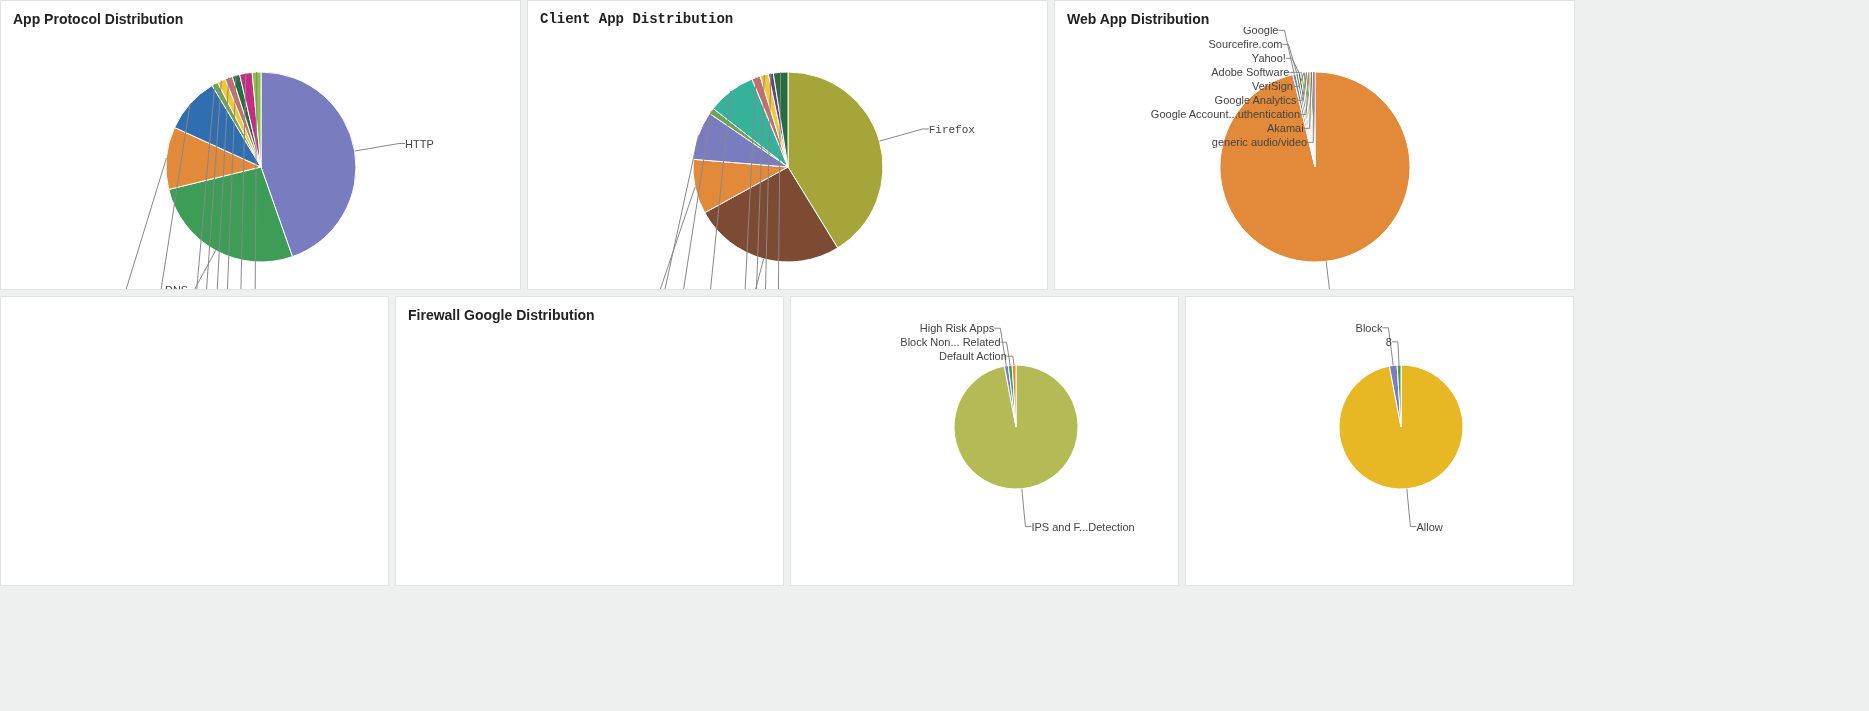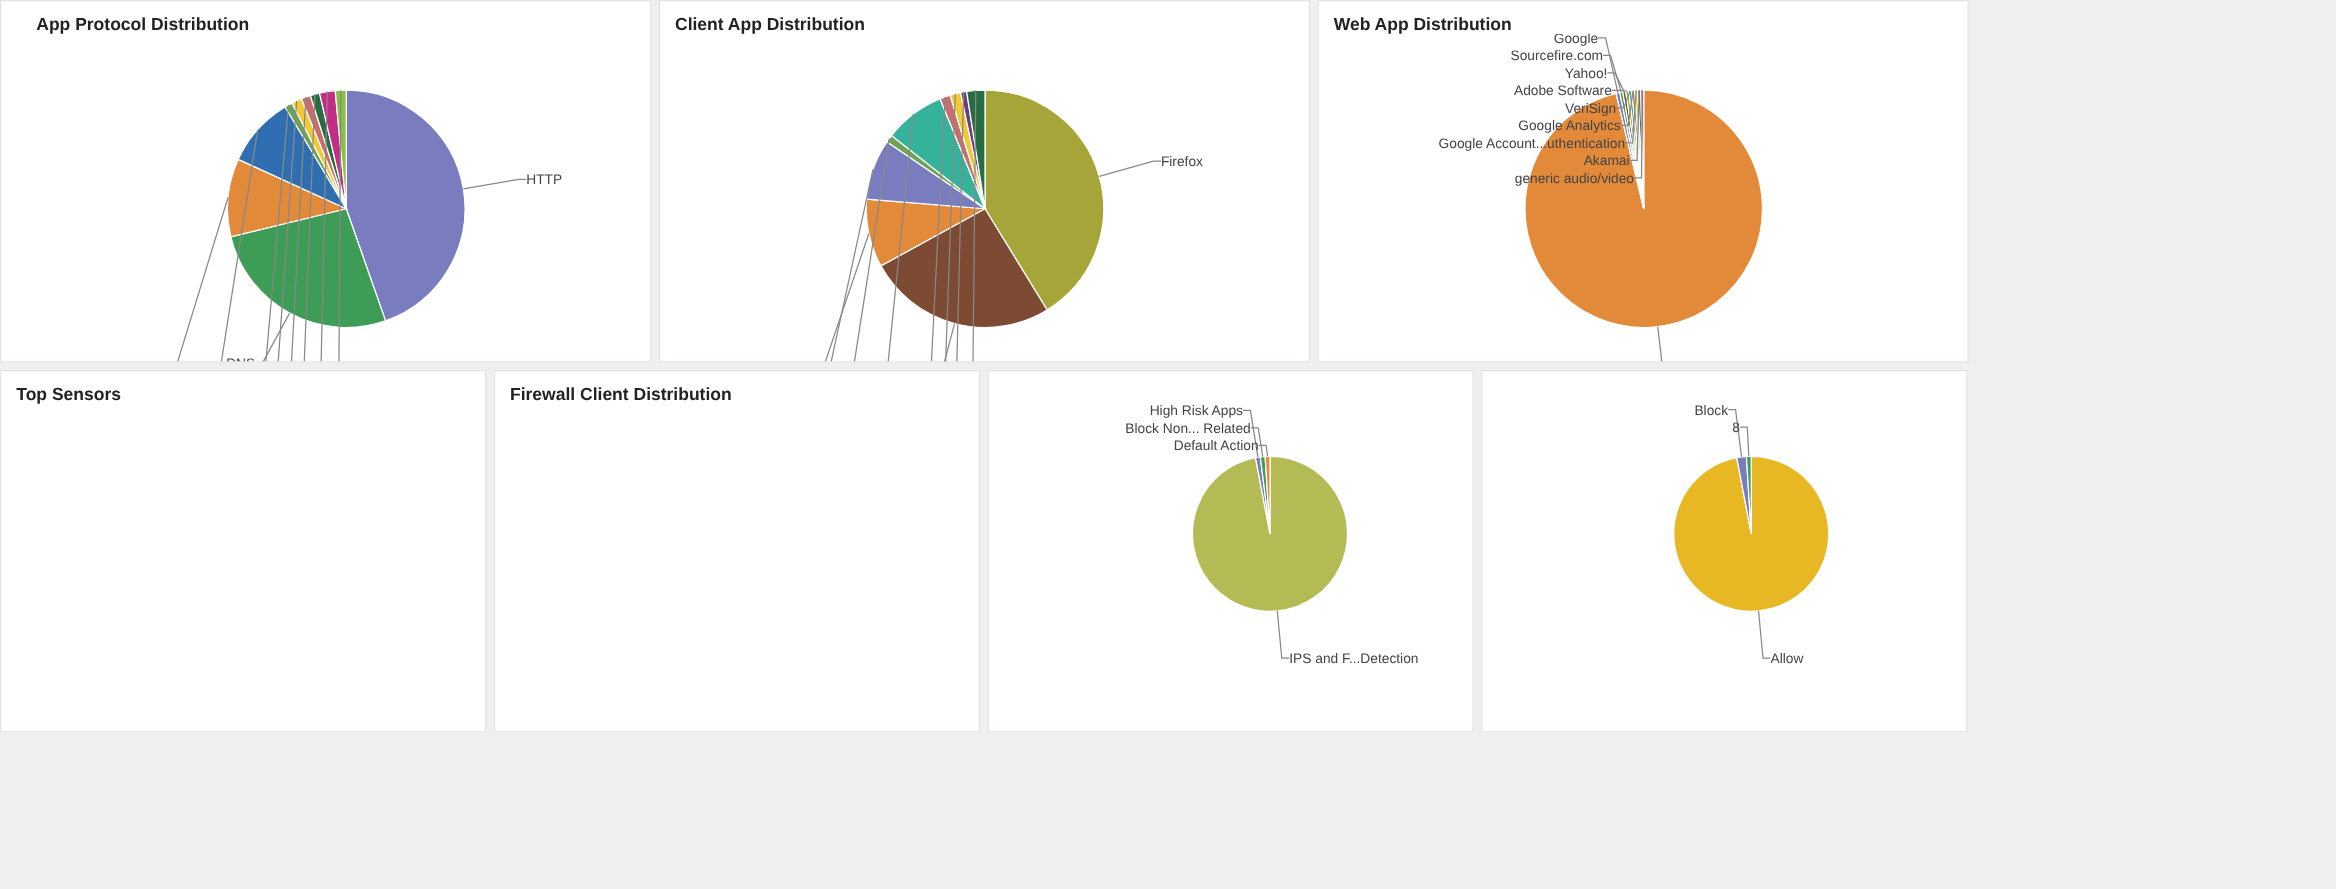--- a/index.html
+++ b/index.html
@@ -36,21 +36,21 @@
     width: 100%;
     height: calc(100% - 28px);
   }
   svg { display:block; }
 </style>
 </head>
 <body>
 
 <div class="dashboard">
 
-  <div class="panel" style="width:521px;height:290px;padding-left:16px;">
+  <div class="panel" style="width:521px;height:290px;">
     <div class="panel-title">App Protocol Distribution</div>
     <div class="chart-area">
       <svg id="pie-app_protocol" width="521" height="262">
           <path d="M 260 140 L 260 45 A 95 95 0 0 1 291.4299634835139 229.6501946201177 Z" fill="#7a7cc0" stroke="#ffffff" stroke-width="1"></path>
           <polyline points="353.6529991215209,124.05899138873549 398.0149460738203,116.50798730971546 404.0149460738203,116.50798730971546" fill="none" stroke="#888" stroke-width="1"></polyline>
           <text x="404.0149460738203" y="120.50798730971546" text-anchor="start" font-size="11" fill="#444">HTTP</text>
           <path d="M 260 140 L 291.4299634835139 229.6501946201177 A 95 95 0 0 1 167.69378536139928 162.4624740198531 Z" fill="#3d9d56" stroke="#ffffff" stroke-width="1"></path>
           <polyline points="214.6675950501288,223.48636452415982 193.1943506001898,263.0325371934987 187.1943506001898,263.0325371934987" fill="none" stroke="#888" stroke-width="1"></polyline>
           <text x="187.1943506001898" y="267.0325371934987" text-anchor="end" font-size="11" fill="#444">DNS</text>
           <path d="M 260 140 L 167.69378536139928 162.4624740198531 A 95 95 0 0 1 173.60893175617804 100.48312603847195 Z" fill="#e28a3a" stroke="#ffffff" stroke-width="1"></path>
@@ -74,21 +74,21 @@
           <path d="M 260 140 L 238.61763198641745 47.4376192066576 A 95 95 0 0 1 251.13233683342034 45.41477625990365 Z" fill="#c42d85" stroke="#ffffff" stroke-width="1"></path>
           <polyline points="244.84120486328135,46.217214106196465 237.66072295641465,361.0325371934987 231.66072295641465,361.0325371934987" fill="none" stroke="#888" stroke-width="1"></polyline>
           <text x="231.66072295641465" y="365.0325371934987" text-anchor="end" font-size="11" fill="#444">NetBIOS-dgm</text>
           <path d="M 260 140 L 251.13233683342034 45.41477625990365 A 95 95 0 0 1 260 45 Z" fill="#89c042" stroke="#ffffff" stroke-width="1"></path>
           <polyline points="255.5613208782991,45.10375071872136 253.45878866275658,375.0325371934987 247.45878866275658,375.0325371934987" fill="none" stroke="#888" stroke-width="1"></polyline>
           <text x="247.45878866275658" y="379.0325371934987" text-anchor="end" font-size="11" fill="#444">NetBIOS-ssn (SMB)</text>
         </svg>
     </div>
   </div>
 
-  <div class="panel" style="width:521px;height:290px;">
+  <div class="panel" style="width:521px;height:290px;font-family:Liberation Mono, monospace;">
     <div class="panel-title">Client App Distribution</div>
     <div class="chart-area">
       <svg id="pie-client_app" width="521" height="262">
           <path d="M 260 140 L 260 45 A 95 95 0 0 1 309.7029328253024 220.96059824731705 Z" fill="#a6a53a" stroke="#ffffff" stroke-width="1"></path>
           <polyline points="351.4228003112329,114.1761431375474 394.7283373007642,101.94378988691196 400.7283373007642,101.94378988691196" fill="none" stroke="#888" stroke-width="1"></polyline>
           <text x="400.7283373007642" y="105.94378988691196" text-anchor="start" font-size="11" fill="#444">Firefox</text>
           <path d="M 260 140 L 309.7029328253024 220.96059824731705 A 95 95 0 0 1 176.721237499642 185.71266472662654 Z" fill="#7d4a34" stroke="#ffffff" stroke-width="1"></path>
           <polyline points="235.65994476255568,231.8289807796981 224.13044491323996,275.3269190437656 218.13044491323996,275.3269190437656" fill="none" stroke="#888" stroke-width="1"></polyline>
           <text x="218.13044491323996" y="279.3269190437656" text-anchor="end" font-size="11" fill="#444">DNS client</text>
           <path d="M 260 140 L 176.721237499642 185.71266472662654 A 95 95 0 0 1 165.31123800491588 132.31635816566666 Z" fill="#e28a3a" stroke="#ffffff" stroke-width="1"></path>
@@ -151,25 +151,24 @@
           <polyline points="256.3722949720609,45.069289709650505 254.65390837987925,101.36291020452919 248.65390837987925,101.36291020452919" fill="none" stroke="#888" stroke-width="1"></polyline>
           <text x="248.65390837987925" y="105.36291020452919" text-anchor="end" font-size="11" fill="#444">Akamai</text>
           <path d="M 260 140 L 257.58120323955023 45.03079750660409 A 95 95 0 0 1 259.9999999999997 45 Z" fill="#c42d85" stroke="#ffffff" stroke-width="1"></path>
           <polyline points="258.79050359087177,45.007699688678414 258.2175842391795,115.36291020452919 252.21758423917947,115.36291020452919" fill="none" stroke="#888" stroke-width="1"></polyline>
           <text x="252.21758423917947" y="119.36291020452919" text-anchor="end" font-size="11" fill="#444">generic audio/video</text>
         </svg>
     </div>
   </div>
 
   <div class="panel" style="width:389px;height:290px;">
-    <div class="panel-title">Top Sensors</div>
-  </div>
-
-  <div class="panel" style="width:389px;height:290px;">
-    <div class="panel-title">Firewall Client Distribution</div>
+  </div>
+
+  <div class="panel" style="width:389px;height:290px;">
+    <div class="panel-title">Firewall Google Distribution</div>
   </div>
 
   <div class="panel" style="width:389px;height:290px;">
     <div class="chart-area">
       <svg id="pie-fw_rule" width="389" height="262">
           <path d="M 225 130 L 225 68 A 62 62 0 1 1 213.38235849568508 69.09819045482129 Z" fill="#b4bb55" stroke="#ffffff" stroke-width="1"></path>
           <polyline points="230.83471542574787,191.72484180539095 234.41083133185143,229.556196460308 240.41083133185143,229.556196460308" fill="none" stroke="#888" stroke-width="1"></polyline>
           <text x="240.41083133185143" y="233.556196460308" text-anchor="start" font-size="11" fill="#444">IPS and F...Detection</text>
           <path d="M 225 130 L 213.38235849568508 69.09819045482129 A 62 62 0 0 1 217.2293395190131 68.48888851850238 Z" fill="#7a7cc0" stroke="#ffffff" stroke-width="1"></path>
           <polyline points="215.30106316750567,68.76332288310147 209.3565534959769,31.231165940486235 203.3565534959769,31.231165940486235" fill="none" stroke="#888" stroke-width="1"></polyline>

